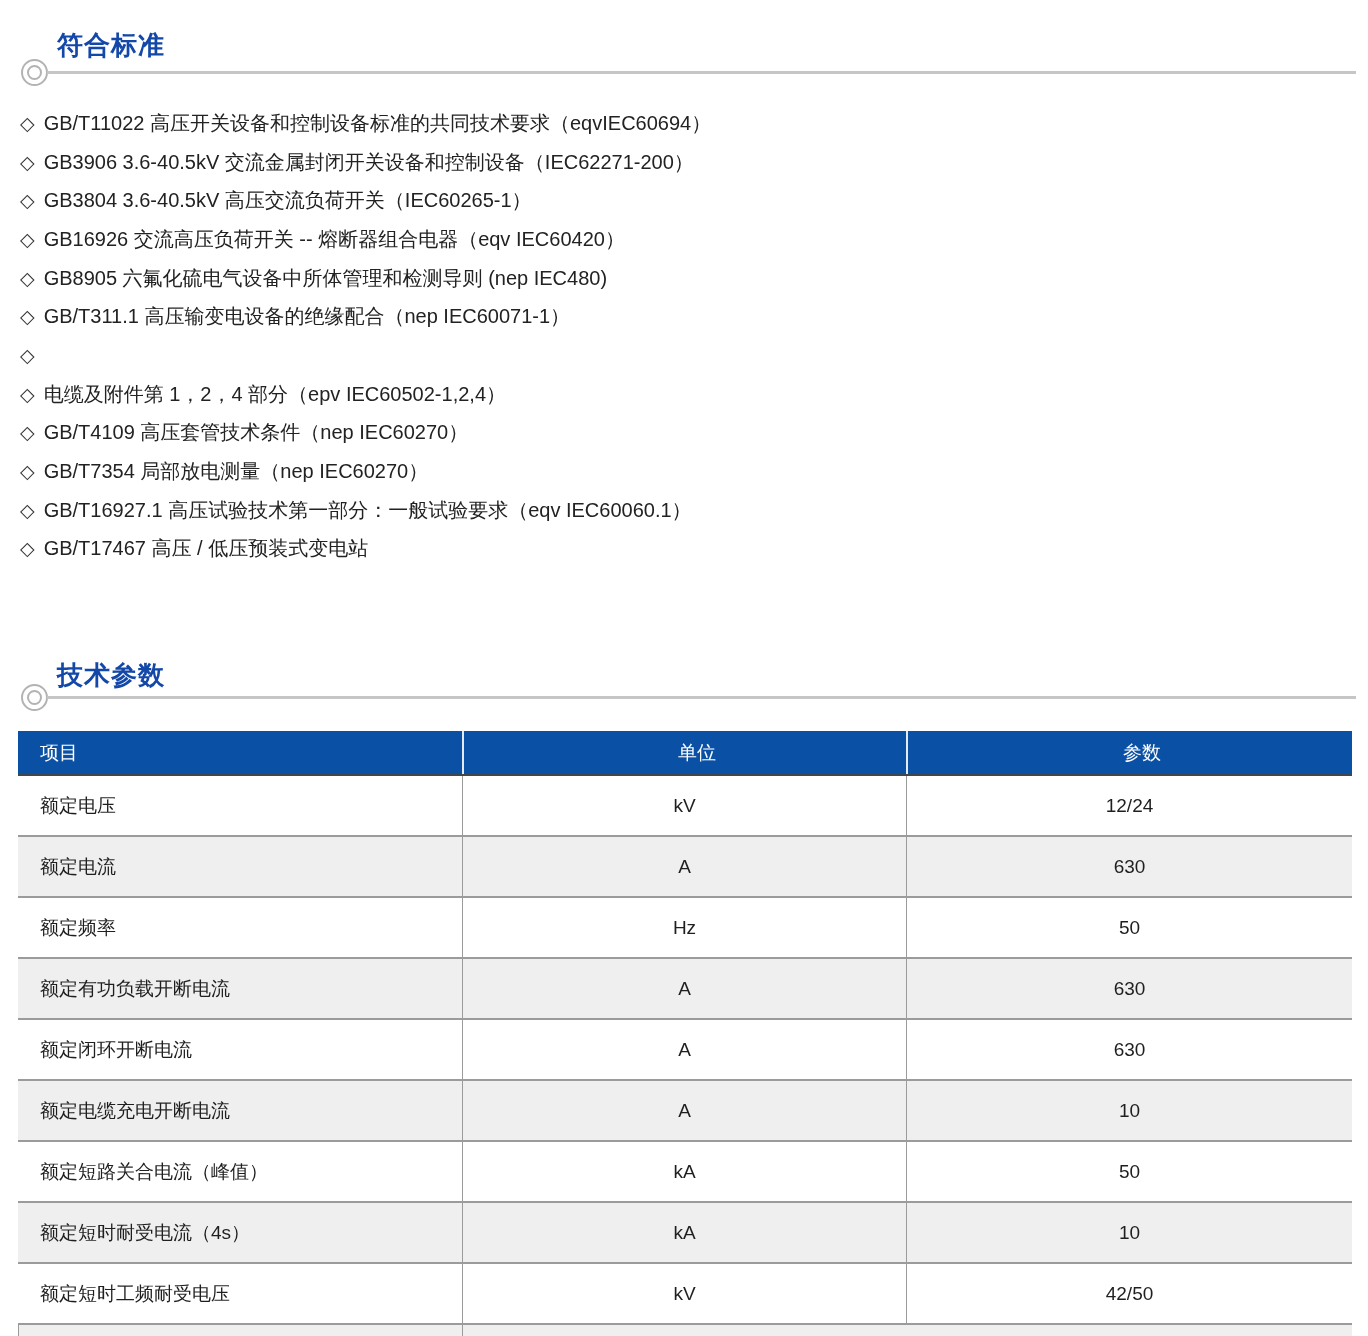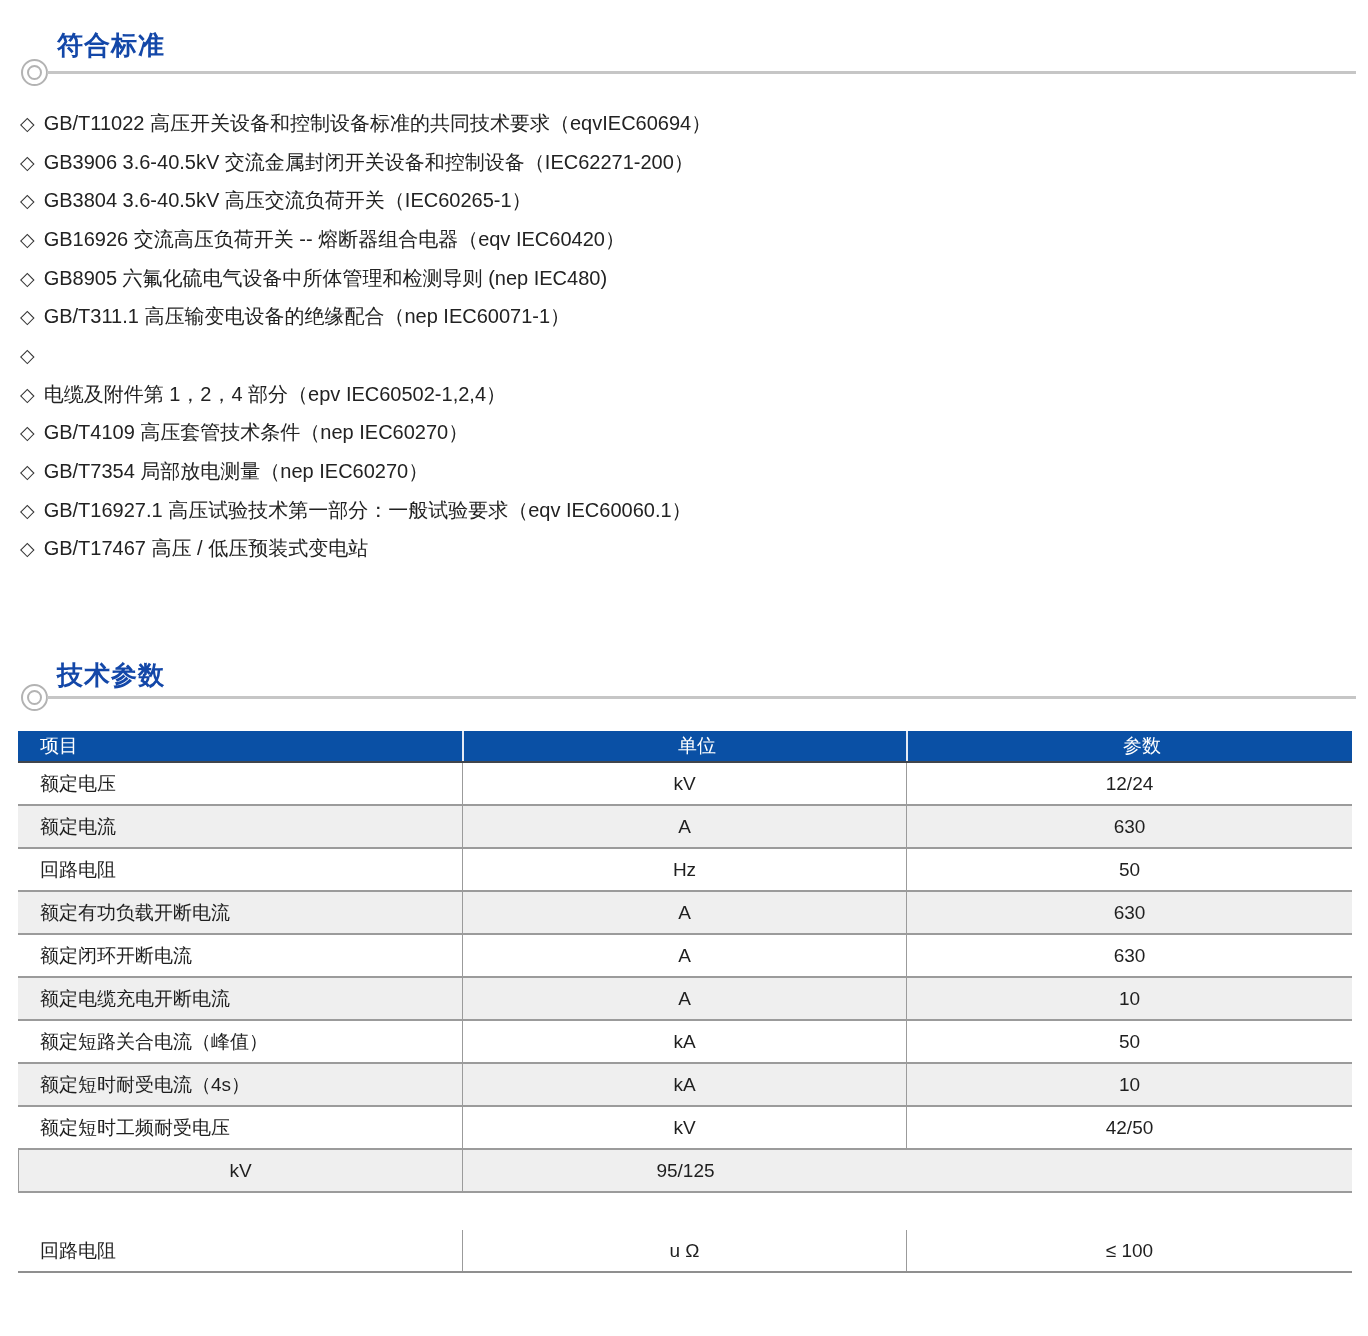--- a/index.html
+++ b/index.html
@@ -77,35 +77,35 @@
   
   .ptable {
     position: absolute;
     top: 731px; left: 18px;
     width: 1334px;
   }
   .trow, .thead { display: flex; width: 100%; }
   .thead {
     background: #0a50a5;
     color: #ffffff;
-    height: 32px;
+    height: 45px;
     border-bottom: 2px solid #41454c;
   }
   .th, .td {
     display: flex;
     align-items: center;
     justify-content: center;
     font-size: 19px;
   }
   .c1 { width: 444px; justify-content: flex-start; padding-left: 22px; }
   .c2 { width: 444px; }
   .c3 { width: 446px; }
   .thead .c2, .thead .c3 { border-left: 2px solid #e4eaf4; padding-left: 24px; }
   .trow {
-    height: 43px;
+    height: 61px;
     background: #ffffff;
   }
   .trow.alt { background: #efefef; }
   .trow { border-bottom: 2px solid #9b9b9b; }
   .trow:last-child { border-bottom: 2px solid #8f8f8f; margin-top: 37px; }
   .trow .c2, .trow .c3 { border-left: 1px solid #9b9b9b; }
   .td { color: #1f1f1f; }
 </style>
 </head>
 <body>
@@ -191,21 +191,21 @@
       <div class="td c1">额定电压</div>
       <div class="td c2">kV</div>
       <div class="td c3">12/24</div>
     </div>
     <div class="trow alt">
       <div class="td c1">额定电流</div>
       <div class="td c2">A</div>
       <div class="td c3">630</div>
     </div>
     <div class="trow">
-      <div class="td c1">回路电阻</div>
+      <div class="td c1">额定频率</div>
       <div class="td c2">Hz</div>
       <div class="td c3">50</div>
     </div>
     <div class="trow alt">
       <div class="td c1">额定有功负载开断电流</div>
       <div class="td c2">A</div>
       <div class="td c3">630</div>
     </div>
     <div class="trow">
       <div class="td c1">额定闭环开断电流</div>

